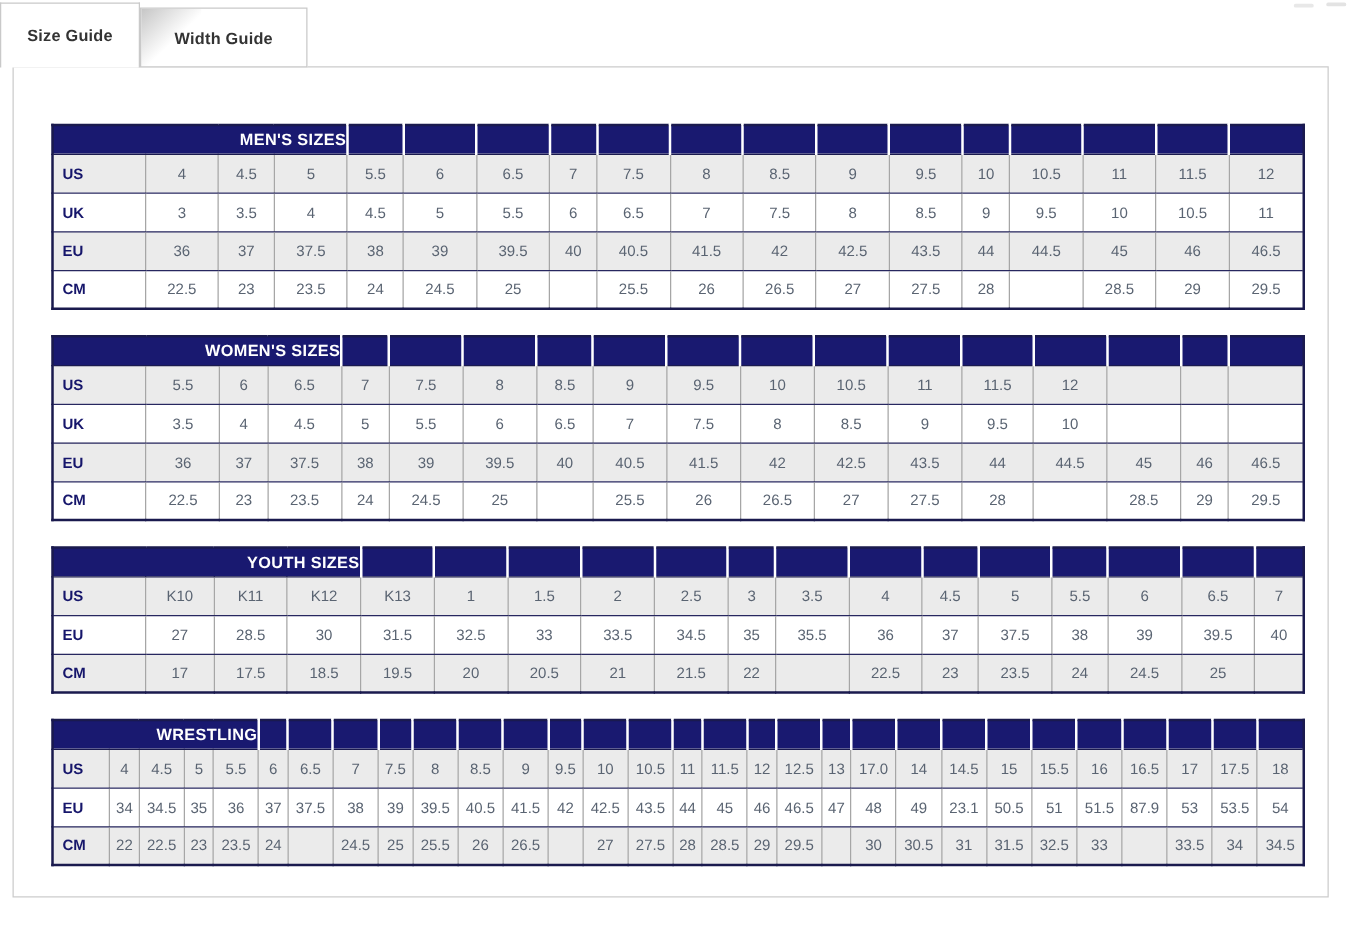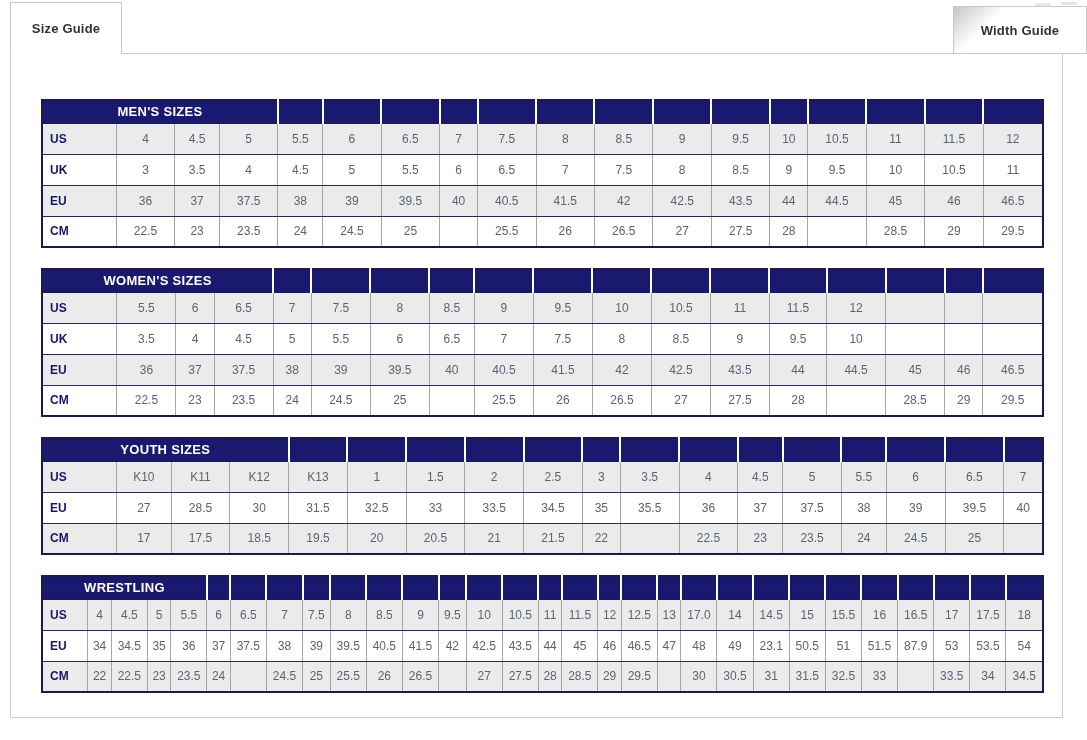--- a/index.html
+++ b/index.html
@@ -6,22 +6,22 @@
   html,body { margin:0; padding:0; }
   body {
     width:1087px; height:740px; position:relative; overflow:hidden;
     background:#ffffff; font-family:"Liberation Sans", sans-serif;
   }
   .artifact {
     position:absolute; top:2px; right:10px; width:16px; height:3px;
     background:#e3e3e3; border-radius:2px; box-shadow:-26px 1px 0 #e8e8e8;
   }
   .tab-bar {
-    display:flex; align-items:flex-end; padding-left:10px;
-    height:53px; position:relative; z-index:2;justify-content:space-between;
+    display:flex; align-items:flex-end; 
+    height:53px; position:relative; z-index:2;
   }
   .tab {
     display:flex; align-items:center; justify-content:center;
     background:#ffffff; border:1px solid #c9c9c9; color:#333333;
     font-size:13px; font-weight:bold; letter-spacing:0.2px;
     cursor:pointer; margin-bottom:-1px; position:relative;
   }
   .tab-active  { width:112px; height:52px; border-bottom:none; z-index:3; }
   .tab-inactive{ width:134px; height:48px; z-index:2; overflow:hidden; }
   .tab-shadow {
@@ -37,21 +37,21 @@
   }
   .tables { width:1003px; }
   table.size-table {
     width:100%; border-collapse:collapse; table-layout:auto;
     margin-bottom:20px; border:2px solid #1a1a4e;
   }
   table.size-table thead th {
     background:#191970; height:23px; border-bottom:1px solid #1a1a4e; padding:0;
   }
   th.tbl-title {
-    color:#ffffff; font-size:13px; font-weight:bold; text-align:center;
+    color:#ffffff; font-size:13px; font-weight:bold; text-align:right;
     padding:3px 8px 3px 7px; white-space:nowrap; letter-spacing:0.3px;
   }
   th.hsep { border-left:2px solid #ffffff; }
   table.size-table td {
     border-top:1px solid #27275f; border-bottom:1px solid #27275f;
     border-left:1px solid #a6a6a6; border-right:1px solid #a6a6a6;
     height:31px; white-space:nowrap;
   }
   td.rlabel {
     font-weight:bold; color:#16166b; font-size:12px;

